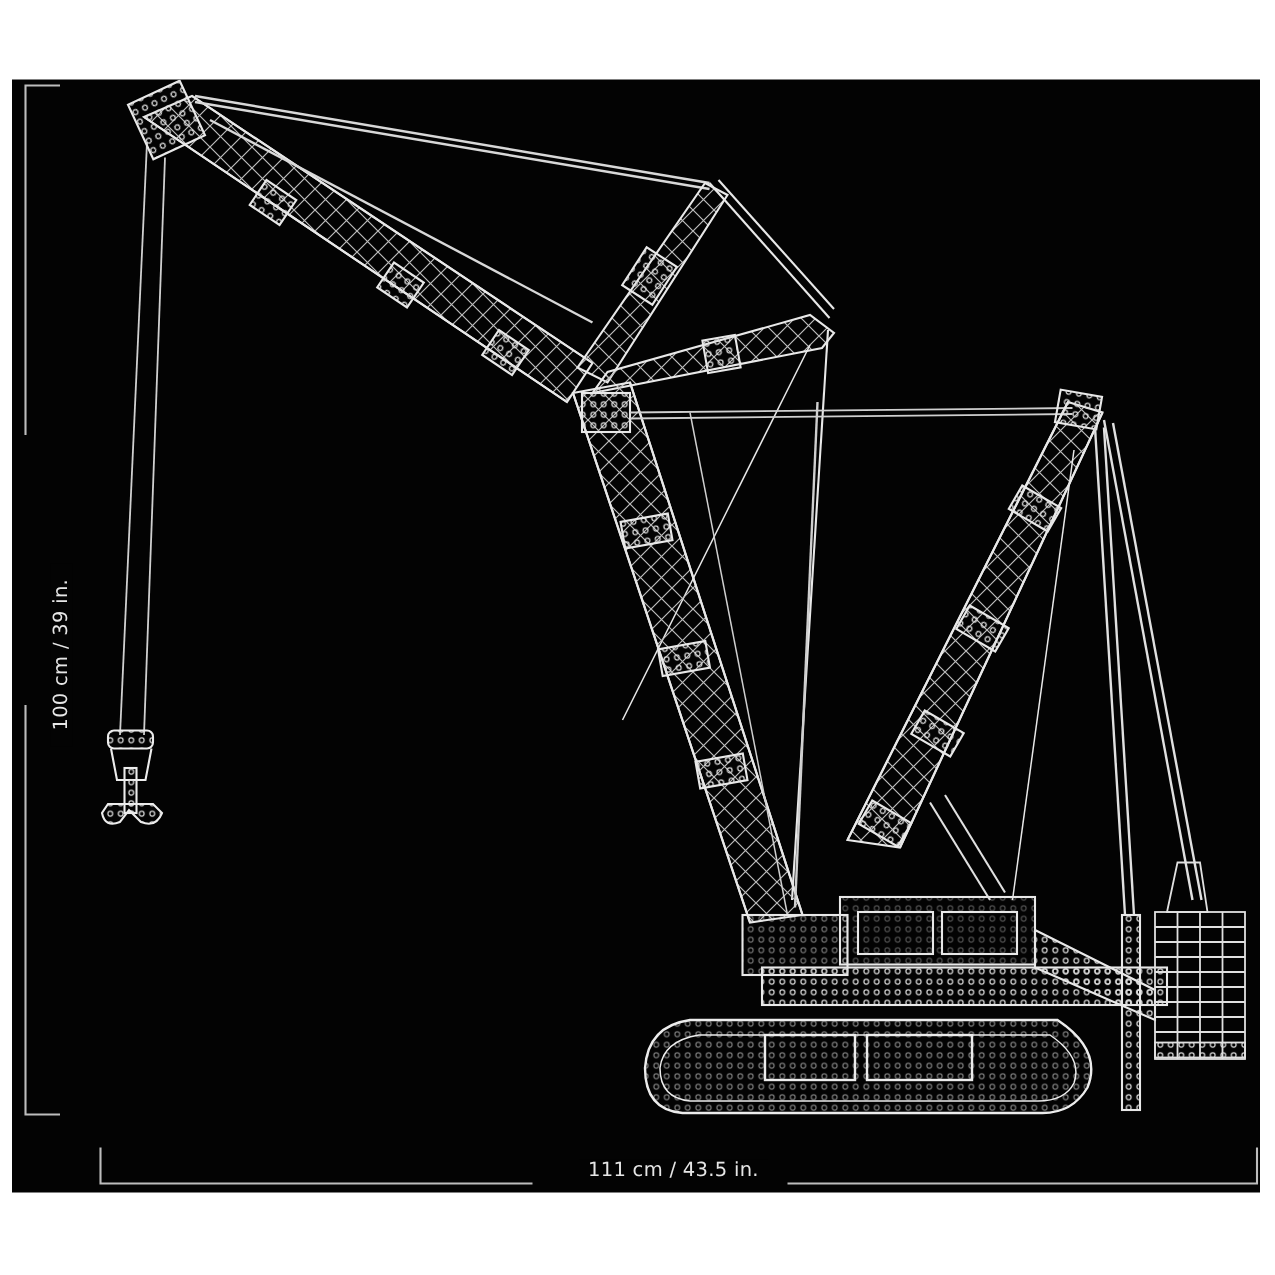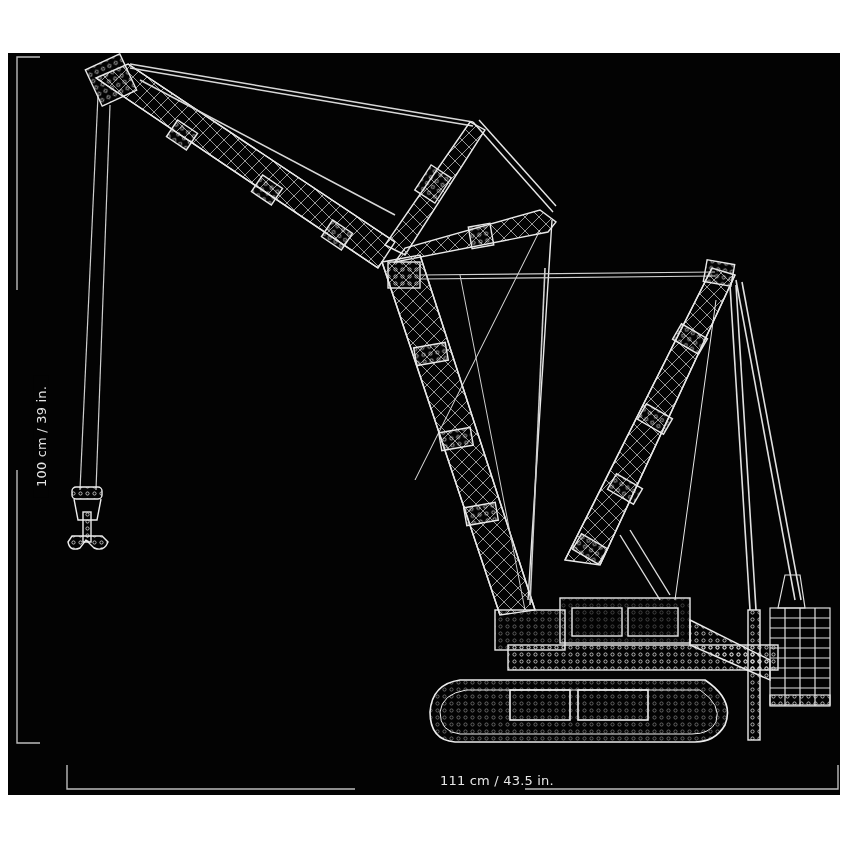--- a/index.html
+++ b/index.html
@@ -1,21 +1,21 @@
 <!DOCTYPE html>
 <html><head>
 <meta charset="utf-8">
 <style>
   html, body { margin: 0; padding: 0; background: #ffffff; }
   body { width: 850px; height: 850px; position: relative; overflow: hidden; font-family: "DejaVu Sans", sans-serif; }
   .panel { position: absolute; left: 8px; top: 53px; width: 832px; height: 742px; background: #030303; overflow: hidden; }
   .drawing { position: absolute; left: 0; top: 0; }
   .dim-label { position: absolute; color: #e6e6e6; font-size: 13px; letter-spacing: 0.2px; background: #030303; padding: 0 6px; white-space: nowrap; font-family: "DejaVu Sans", sans-serif; }
   .dim-v-label { left: -28px; top: 376px; transform: rotate(-90deg); transform-origin: center; width: 110px; text-align: center; }
-  .dim-h-label { left: 378px; top: 720px; margin-left: 48px; }
+  .dim-h-label { left: 378px; top: 720px; }
 </style>
 </head>
 <body>
 
 <div class="panel">
   <svg class="drawing" width="832" height="742" viewBox="8 53 832 742">
     <defs>
       <pattern id="lattice" width="14" height="14" patternUnits="userSpaceOnUse">
         <path d="M0 0 L14 14 M14 0 L0 14" stroke="#bdbdbd" stroke-width="0.8" fill="none"></path>
       </pattern>

